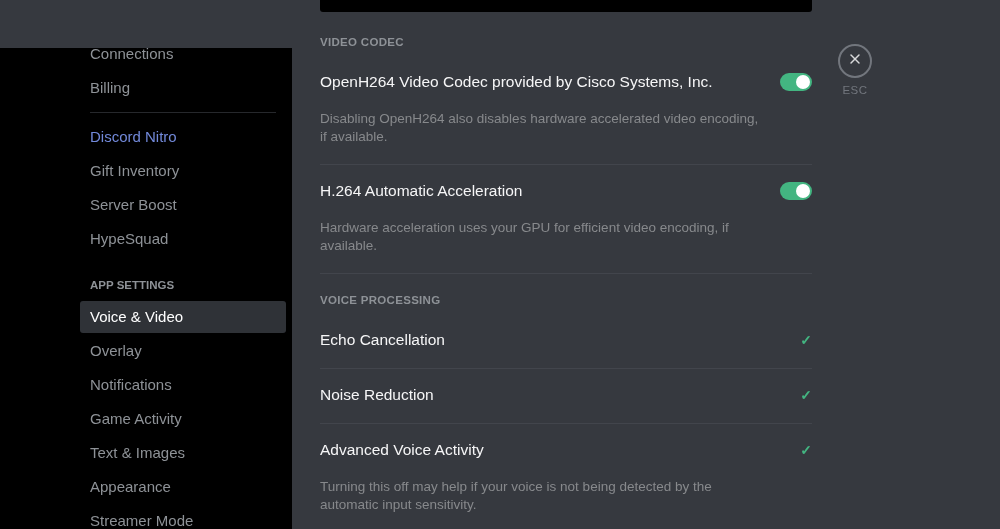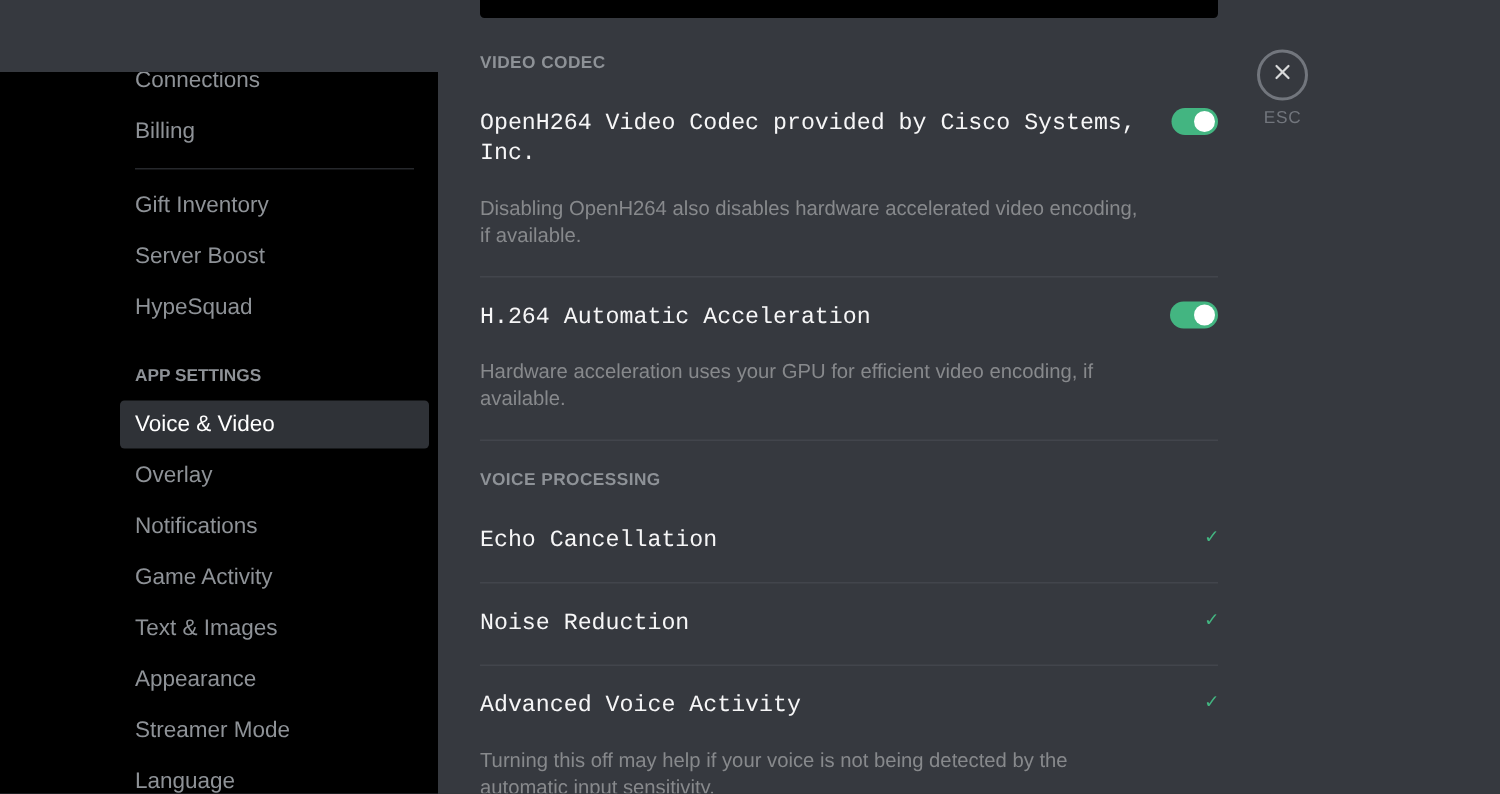--- a/index.html
+++ b/index.html
@@ -20,61 +20,62 @@
     color: #8e9297; padding: 18px 10px 4px; cursor: default;
   }
   .sidebar-special { color: #7289da; }
   .sidebar-sep { height: 1px; background: rgba(79,84,92,0.48); margin: 8px 10px; }
 
   
   .content { flex: 1; height: 100%; background: #36393f; position: relative; overflow: hidden; }
   .content-inner { padding: 0 40px 0 28px; max-width: 540px; }
 
   
-  .close-wrap { position: absolute; top: 33px; right: 128px; text-align: center; }
+  .close-wrap { position: absolute; top: 44px; right: 128px; text-align: center; }
   .close-btn {
     width: 34px; height: 34px; border: 2px solid #72767d; border-radius: 50%;
     display: flex; align-items: center; justify-content: center; cursor: pointer;
     color: #d9dadb;
   }
   .close-btn svg { width: 16px; height: 16px; }
   .esc-label { font-size: 11.5px; color: #72767d; margin-top: 6px; letter-spacing: 0.5px; }
 
   
   .section-header {
     font-size: 11.5px; font-weight: 700; color: #8e9297; text-transform: uppercase;
     padding-top: 20px; padding-bottom: 8px; letter-spacing: 0.3px;
   }
   .black-block { height: 12px; background: #000; border-radius: 0 0 3px 3px; margin: 0 0 4px 0; width: 492px; }
 
   
   .setting { padding: 16px 0 18px; width: 492px; }
   .setting + .setting { border-top: 1px solid rgba(79,84,92,0.48); }
   .setting-divider { border-top: 1px solid rgba(79,84,92,0.48); width: 492px; }
-  .setting-head { display: flex; justify-content: space-between; font-family: Liberation Mono, monospace; }
+  .setting-head { display: flex; align-items: center; justify-content: space-between; }
   .setting-title { font-size: 15.5px; font-weight: 500; color: #f6f6f7; line-height: 20px; }
   .setting-desc { font-size: 13.5px; color: #87898c; margin-top: 18px; line-height: 18px; max-width: 440px; }
 
   
   .toggle { width: 32px; height: 18px; background: #43b581; border-radius: 10px; position: relative; cursor: pointer; }
   .toggle::after { content: ""; position: absolute; width: 14px; height: 14px; background: #fff; border-radius: 50%; top: 2px; right: 2px; }
 
   
   .check { color: #43b581; font-size: 14px; font-weight: 700; cursor: pointer; }
 </style>
 </head>
 <body>
 
 <div class="sidebar">
   <div class="sidebar-inner">
     <div class="sidebar-item cut">Connections</div>
     <div class="sidebar-item">Billing</div>
 
     <div class="sidebar-sep"></div>
 
+    <div class="sidebar-item sidebar-special">Discord Nitro</div>
     <div class="sidebar-item">Gift Inventory</div>
     <div class="sidebar-item">Server Boost</div>
     <div class="sidebar-item">HypeSquad</div>
 
     <div class="sidebar-header">APP SETTINGS</div>
     <div class="sidebar-item active">Voice &amp; Video</div>
     <div class="sidebar-item">Overlay</div>
     <div class="sidebar-item">Notifications</div>
     <div class="sidebar-item">Game Activity</div>
     <div class="sidebar-item">Text &amp; Images</div>

